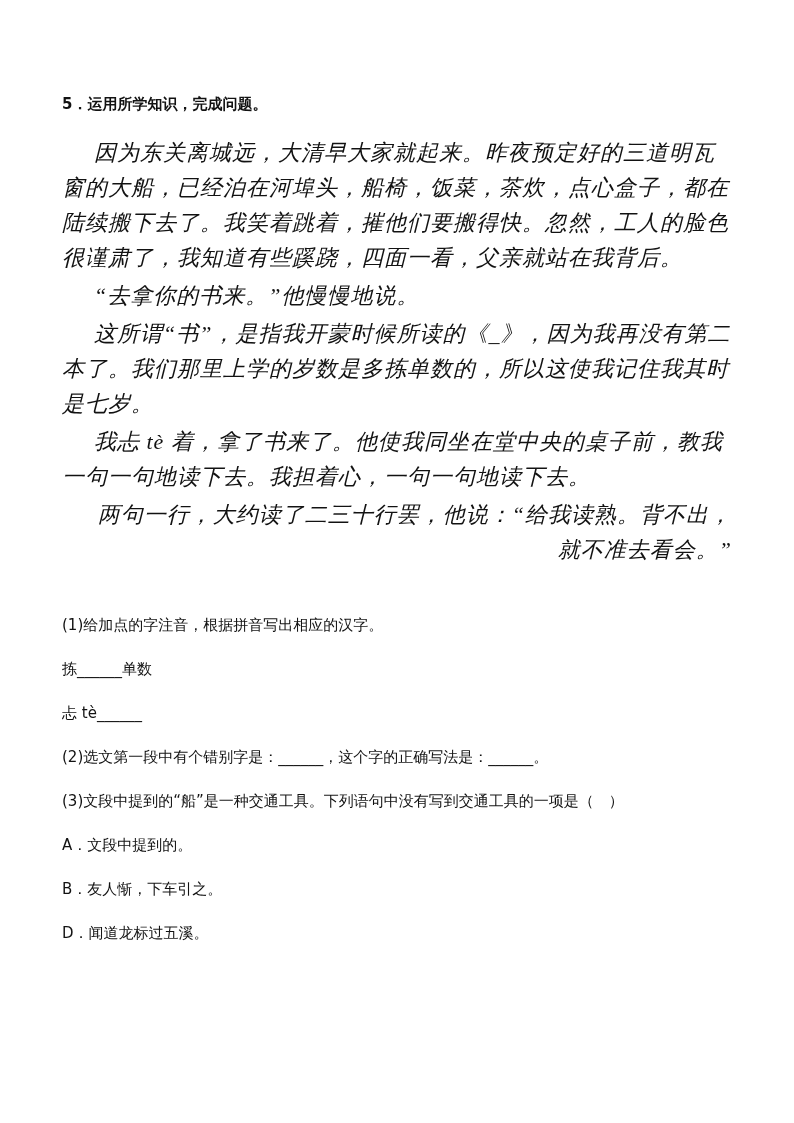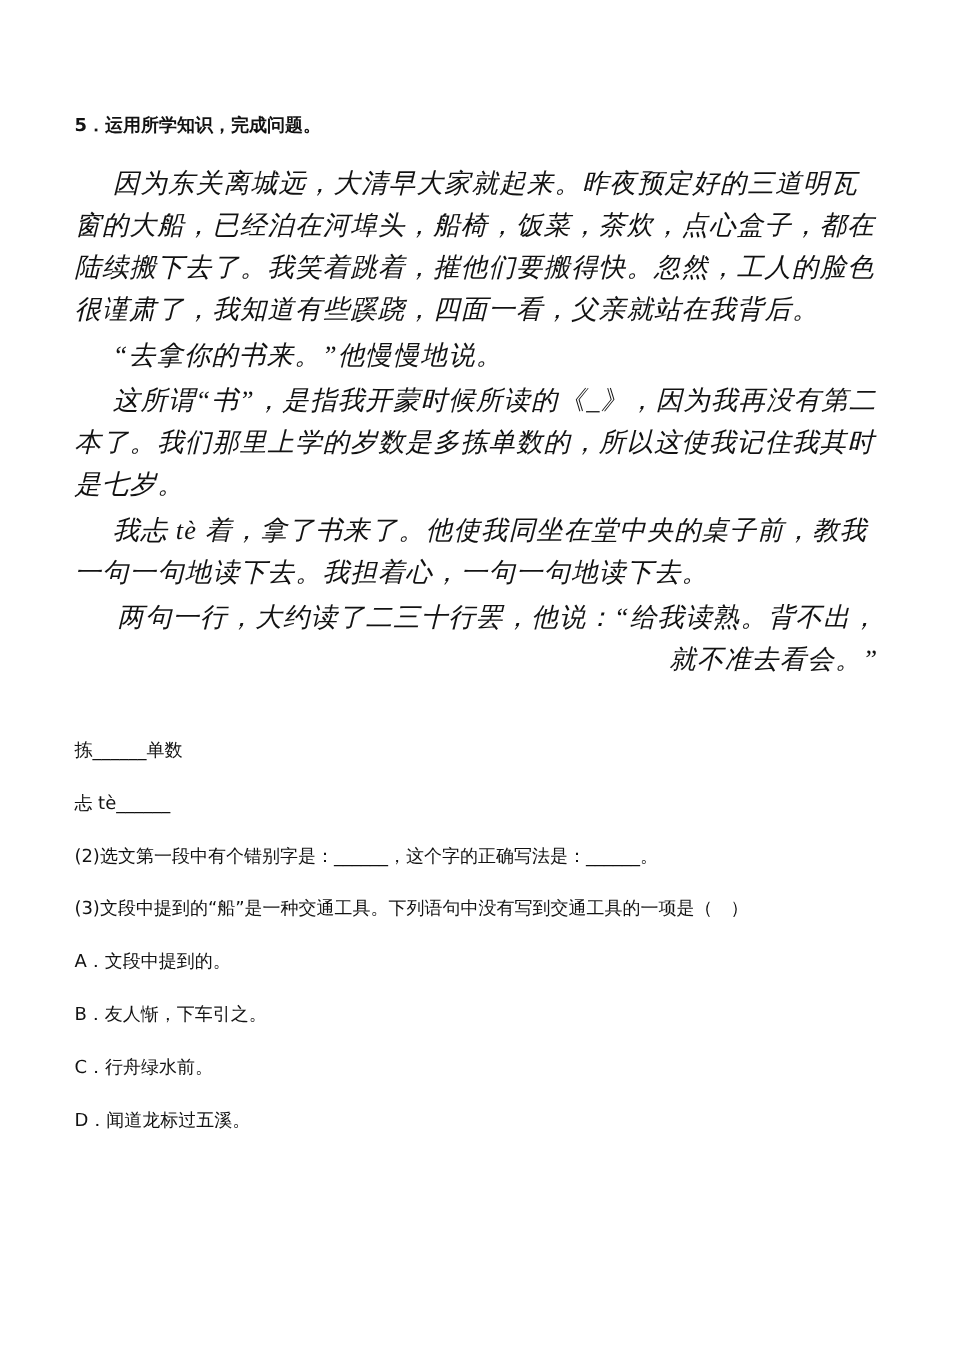--- a/index.html
+++ b/index.html
@@ -58,27 +58,27 @@
 
   <section class="passage">
     <p>因为东关离城远，大清早大家就起来。昨夜预定好的三道明瓦窗的大船，已经泊在河埠头，船椅，饭菜，茶炊，点心盒子，都在陆续搬下去了。我笑着跳着，摧他们要搬得快。忽然，工人的脸色很谨肃了，我知道有些蹊跷，四面一看，父亲就站在我背后。</p>
     <p>“去拿你的书来。”他慢慢地说。</p>
     <p>这所谓“书”，是指我开蒙时候所读的《_》，因为我再没有第二本了。我们那里上学的岁数是多拣单数的，所以这使我记住我其时是七岁。</p>
     <p>我忐 tè 着，拿了书来了。他使我同坐在堂中央的桌子前，教我一句一句地读下去。我担着心，一句一句地读下去。</p>
     <p>两句一行，大约读了二三十行罢，他说：“给我读熟。背不出，就不准去看会。”</p>
   </section>
 
   <section>
+    <p class="sans q">(1)给加点的字注音，根据拼音写出相应的汉字。</p>
     <p class="sans q">拣______单数</p>
     <p class="sans q">忐 tè______</p>
 
     <p class="sans q">(2)选文第一段中有个错别字是：______，这个字的正确写法是：______。</p>
 
     <p class="sans q">(3)文段中提到的“船”是一种交通工具。下列语句中没有写到交通工具的一项是（　）</p>
     <p class="sans q">A．文段中提到的。</p>
     <p class="sans q">B．友人惭，下车引之。</p>
-    <p class="sans q">C．行舟绿水前。</p>
     <p class="sans q">D．闻道龙标过五溪。</p>
 
 
   </section>
 
 </div>
 
 </body></html>

